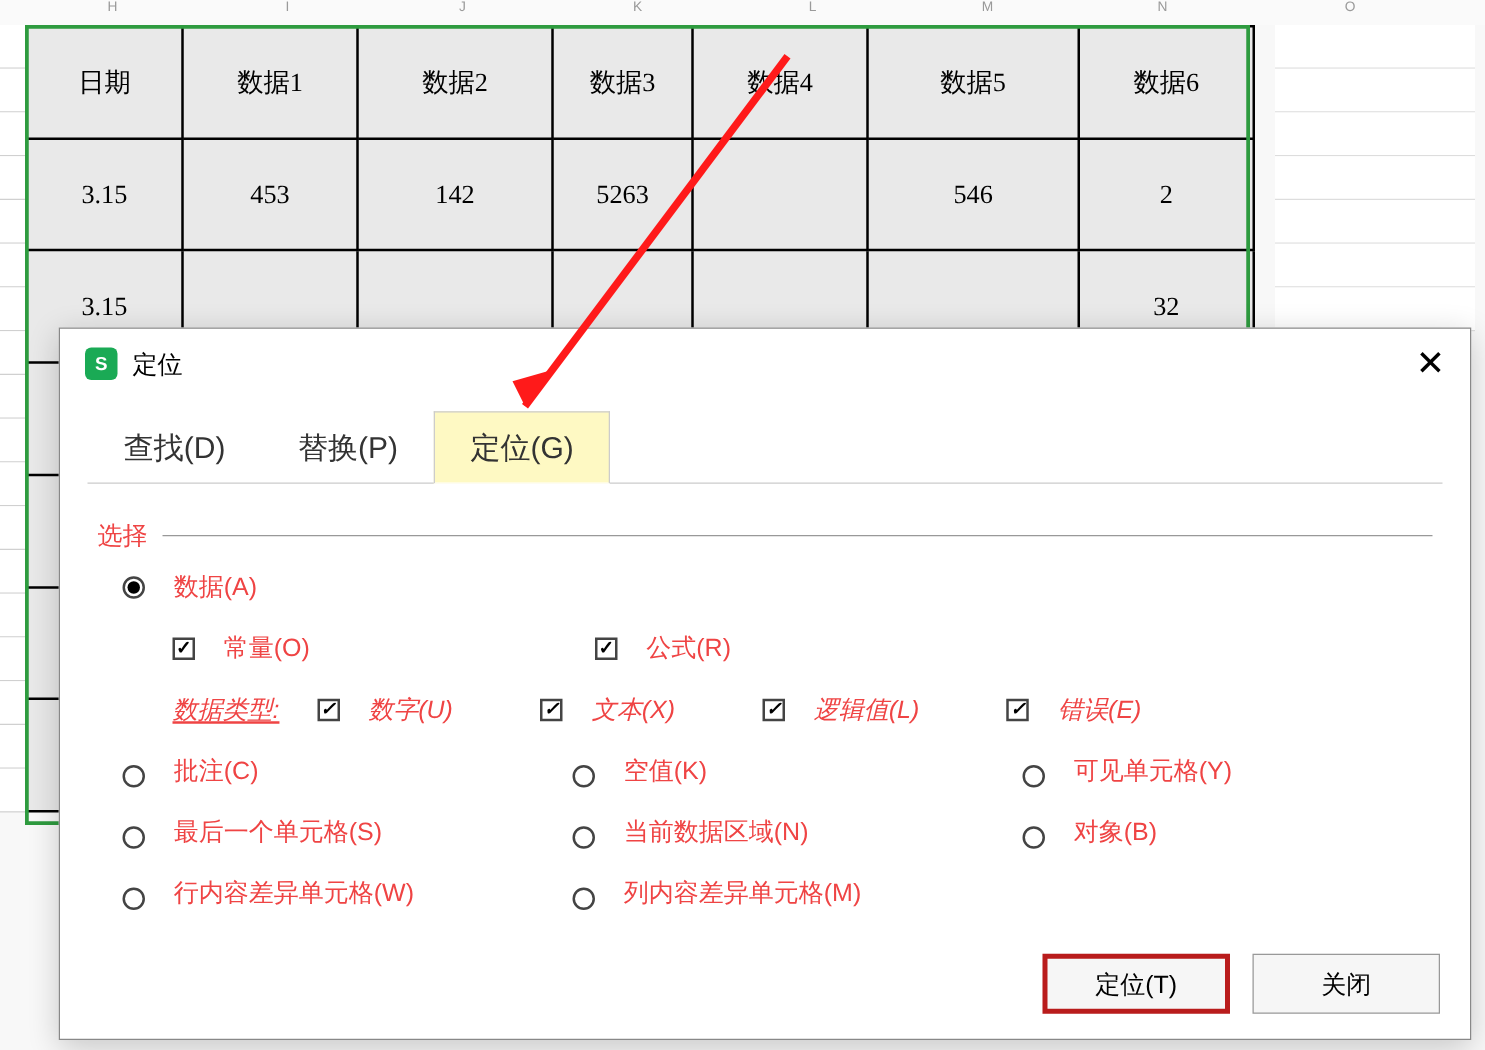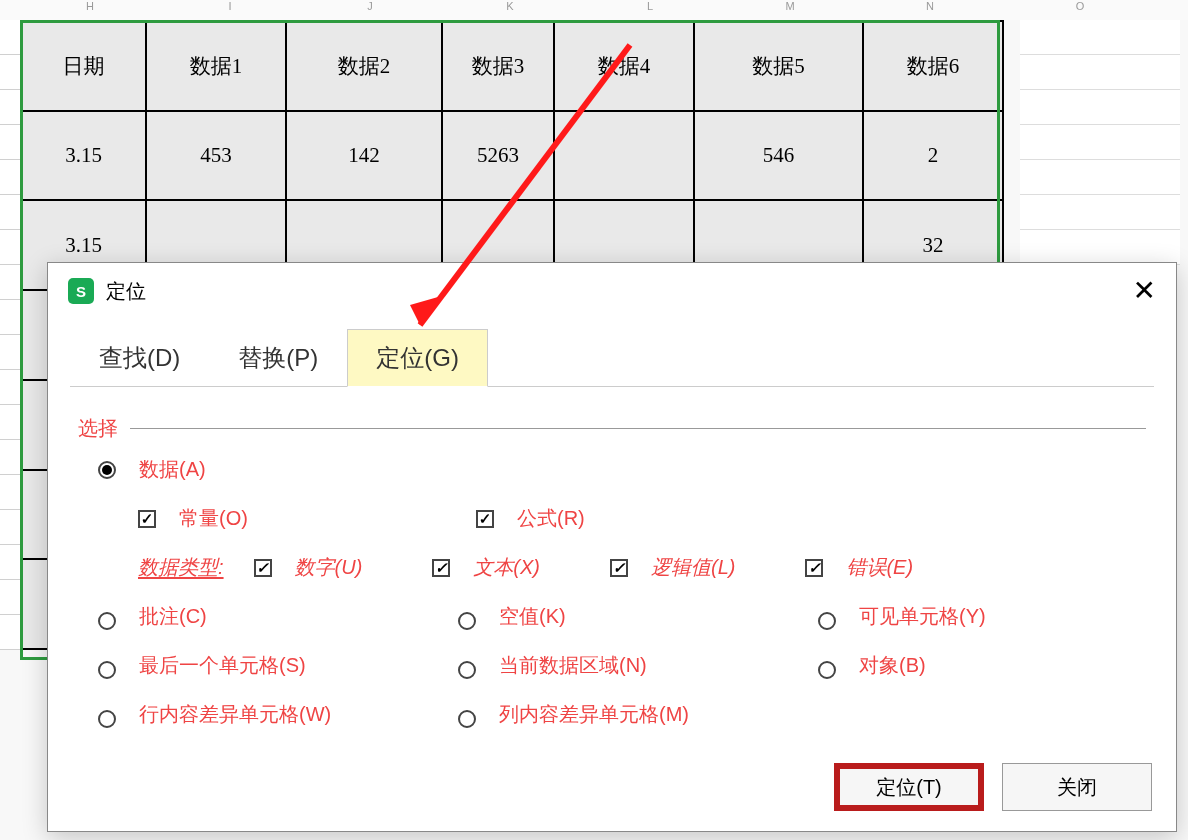--- a/index.html
+++ b/index.html
@@ -35,21 +35,21 @@
 .radio, .check { display:flex; align-items:center; margin-right:28px; cursor:pointer;gap:13px; }
 .radio .r { width:18px; height:18px; border:2px solid #444; border-radius:50%; margin-right:10px; display:flex; align-items:center; justify-content:center; }
 .radio.sel .r::after { content:""; width:10px; height:10px; background:#000; border-radius:50%; }
 .check .c { width:18px; height:18px; border:2px solid #444; margin-right:10px; display:flex; align-items:center; justify-content:center; font-size:15px; line-height:1; }
 .check.sel .c::after { content:"✓"; color:#000; font-weight:bold; }
 .indent1 { margin-left:40px; }
 .indent2 { margin-left:40px;font-style:italic; }
 .type-label { margin-right:30px; text-decoration: underline; text-underline-offset: 3px; }
 .dlg-footer { position:absolute; right:24px; bottom:20px; display:flex; gap:18px; }
 .btn { min-width:150px; height:48px; font-size:20px; border:1px solid #999; background:#f6f6f6; display:flex; align-items:center; justify-content:center; cursor:pointer; }
-.btn.primary { border:6px solid #b91c1c; }
+.btn.primary { border:4px solid #b91c1c; }
 
 
 .arrow { position:absolute; left:390px; top:35px; pointer-events:none; }
 .arrow svg line { stroke:#ff1a1a; stroke-width:6; }
 .arrow svg polygon { fill:#ff1a1a; }
 
 
 .col-o { position:absolute; left:1020px; top:20px; width:160px; }
 .col-o div { height:35px; border-bottom:1px solid #ddd; background:#fff; }
 

